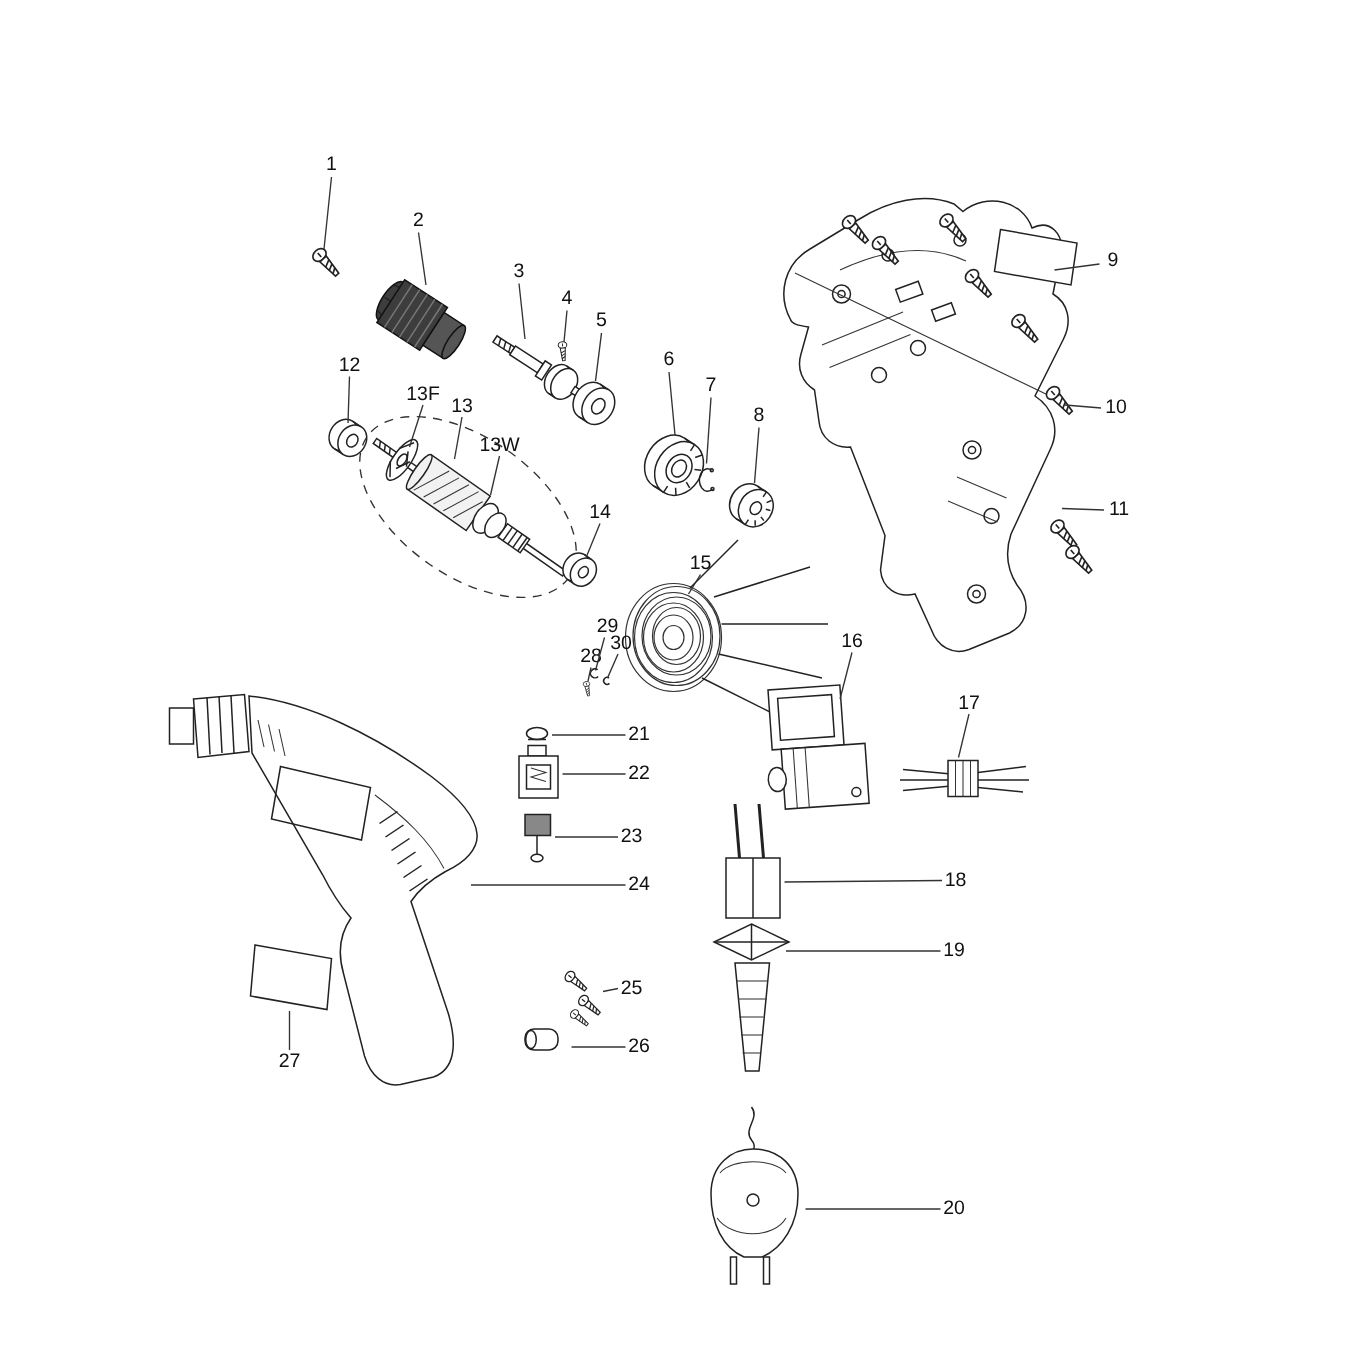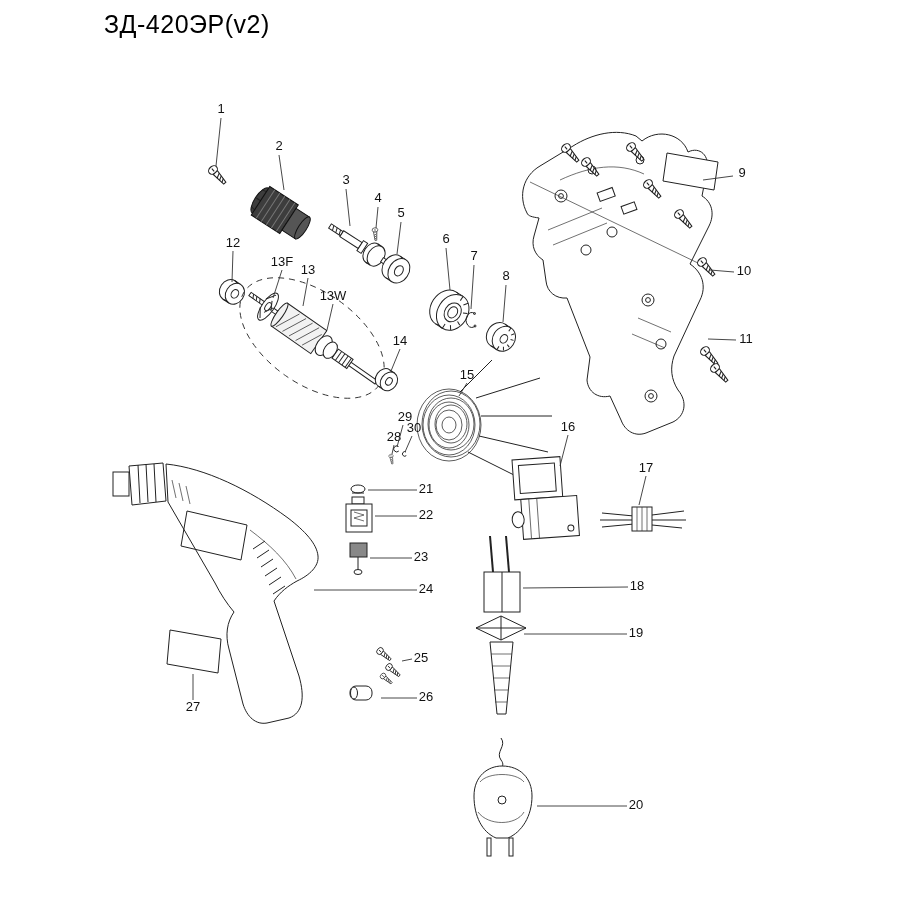--- a/index.html
+++ b/index.html
@@ -15,21 +15,20 @@
   .lt{fill:#f2f2f2;stroke:#222;stroke-width:1;}
   .dk{fill:#3d3d3d;stroke:#111;stroke-width:1;}
   .dk2{fill:#555;stroke:#111;stroke-width:1;}
   .thin{stroke:#333;stroke-width:0.7;fill:none;}
   .coil{stroke:#333;stroke-width:0.8;fill:none;}
 </style>
 </head>
 <body>
 
 <div class="stage">
-  <div class="title">ЗД-420ЭР(v2)</div>
 
   <svg width="903" height="903" viewBox="0 0 903 903">
     <defs>
       <g id="screw">
         <ellipse cx="0" cy="0" rx="3.4" ry="4.4" class="fw"></ellipse>
         <line x1="-1.6" y1="0" x2="1.6" y2="0" class="ln"></line>
         <path d="M3.2,-2.6 L16,-1.3 L16,1.3 L3.2,2.6 Z" class="fw"></path>
         <line x1="6" y1="-2.2" x2="8" y2="2.2" class="ln"></line>
         <line x1="9" y1="-2" x2="11" y2="2" class="ln"></line>
         <line x1="12" y1="-1.7" x2="14" y2="1.7" class="ln"></line>

